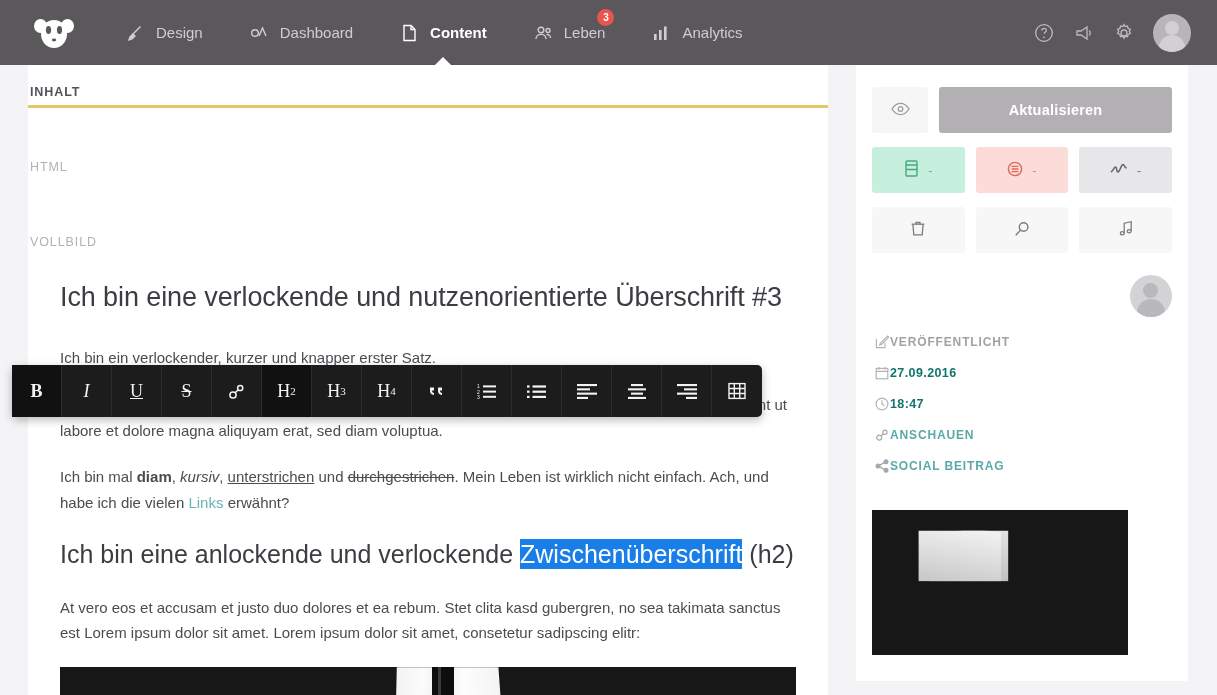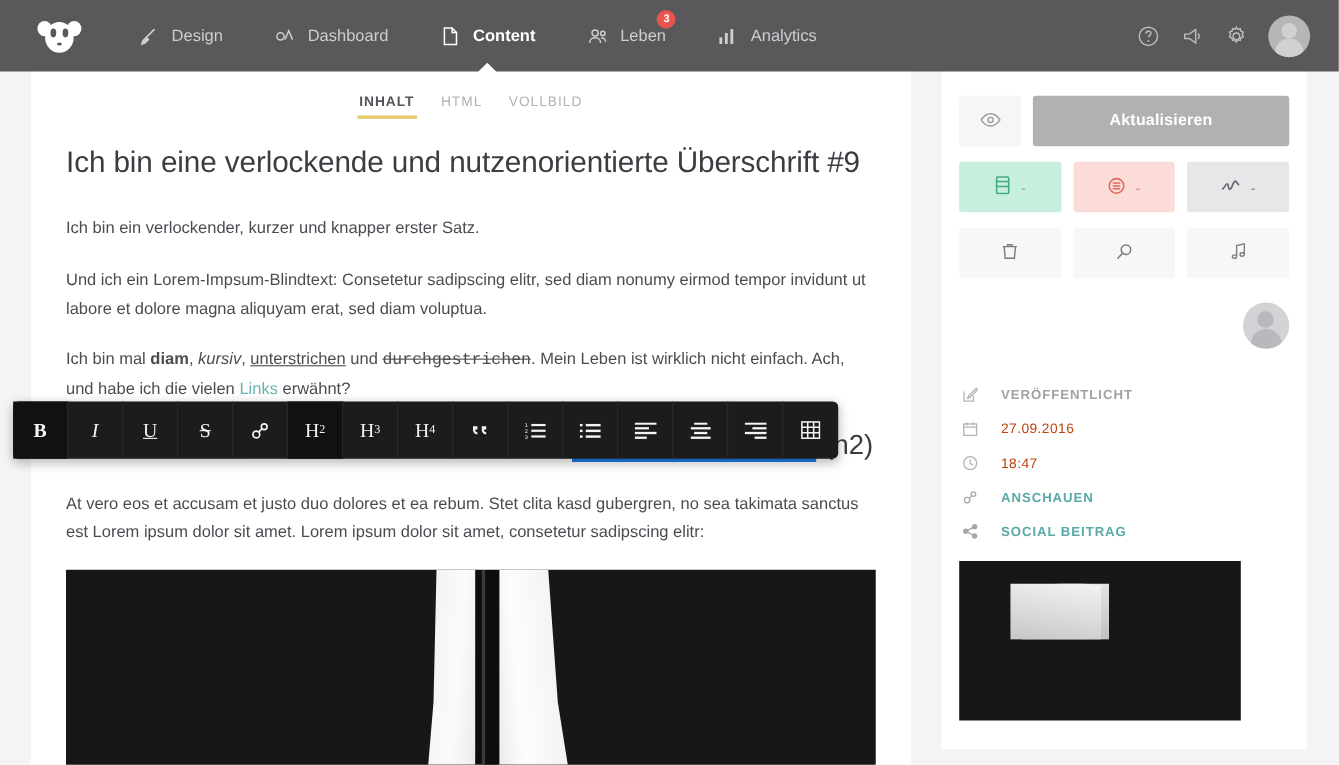--- a/index.html
+++ b/index.html
@@ -100,22 +100,23 @@
   
   .editor-panel {
     position: absolute;
     left: 28px; top: 0;
     width: 800px; height: 630px;
     background: #ffffff;
     overflow: hidden;
   }
   .tabs {
     display: flex; justify-content: center;
-    gap: 20px;
+    gap: 48px;
     padding-top: 16px;
+    flex-direction: column;
   }
   .tab {
     font-size: 12.5px;
     letter-spacing: .9px;
     color: #b3b1b4;
     padding: 4px 2px 9px;
     cursor: pointer;
     position: relative;
   }
   .tab.active { color: #55525a; font-weight: bold; }
@@ -136,21 +137,21 @@
   }
   .doc p {
     font-size: 15px;
     color: #4d4b52;
     line-height: 1.72;
     margin-bottom: 21px;
   }
   .doc p b { font-weight: bold; }
   .doc p i { font-style: italic; }
   .doc p u { text-decoration: underline; text-align: center; }
-  .doc p s { text-decoration: line-through; font-family: Liberation Mono, monospace; }
+  .doc p s { text-decoration: line-through; }
   .doc a { color: #67b6b3; text-decoration: none; }
   .doc h2 {
     font-size: 25px;
     font-weight: normal;
     color: #3e3c42;
     line-height: 1.42;
     margin-bottom: 22px;
   }
   .sel {
     background: #1a7ee8;
@@ -278,32 +279,32 @@
     background: #b9b8bc; left: 13px; top: 8px;
   }
   .side-avatar::after {
     content: ""; position: absolute;
     width: 28px; height: 18px; border-radius: 14px 14px 0 0;
     background: #b9b8bc; left: 7px; bottom: 0;
   }
 
   .meta-list { padding-left: 2px; }
   .meta-item {
-    display: flex; align-items: flex-end;
-    gap: 21px;
+    display: flex; align-items: flex-start;
+    gap: 1px;
     height: 31px;
     font-size: 12px;
     letter-spacing: .85px;
     color: #a3a1a6;
     font-weight: bold;
   }
   .meta-item.link { color: #5aa9a6; cursor: pointer; }
   .meta-item .mi { width: 15px; display: flex; align-items: center; justify-content: center; color: #b4b2b7; }
   .meta-item.link .mi { color: #a8a6ab; }
-  .meta-item.plain-val { color: #c2410c; font-weight: normal; letter-spacing: .4px; font-size: 12.5px; }
+  .meta-item.plain-val { color: #0f766e; font-weight: bold; letter-spacing: .4px; font-size: 12.5px; }
 
   .side-img {
     margin-top: 20px;
     width: 256px; height: 145px;
     background: #171717;
     position: relative;
     overflow: hidden;
   }
   .side-img .arch { transform: scale(0.35); transform-origin: 28% 22%; }
 </style>
@@ -409,21 +410,21 @@
 
   <div class="editor-panel">
 
     <div class="tabs">
       <div class="tab active">INHALT</div>
       <div class="tab">HTML</div>
       <div class="tab">VOLLBILD</div>
     </div>
 
     <div class="doc">
-      <h1>Ich bin eine verlockende und nutzenorientierte Überschrift #9</h1>
+      <h1>Ich bin eine verlockende und nutzenorientierte Überschrift #3</h1>
 
       <p>Ich bin ein verlockender, kurzer und knapper erster Satz.</p>
       <p>Und ich ein Lorem-Impsum-Blindtext: Consetetur sadipscing elitr, sed diam nonumy eirmod tempor invidunt ut labore et dolore magna aliquyam erat, sed diam voluptua.</p>
 
       <p>
         <span>Ich bin mal </span><b>diam</b><span>, </span><i>kursiv</i><span>, </span><u>unterstrichen</u><span> und </span><s>durchgestrichen</s><span>. Mein Leben ist wirklich nicht einfach. Ach, und habe ich die vielen </span><a href="#">Links</a><span> erwähnt?</span>
       </p>
 
       <h2><span>Ich bin eine anlockende und verlockende </span><span class="sel">Zwischenüberschrift</span><span> (h2)</span></h2>
 

